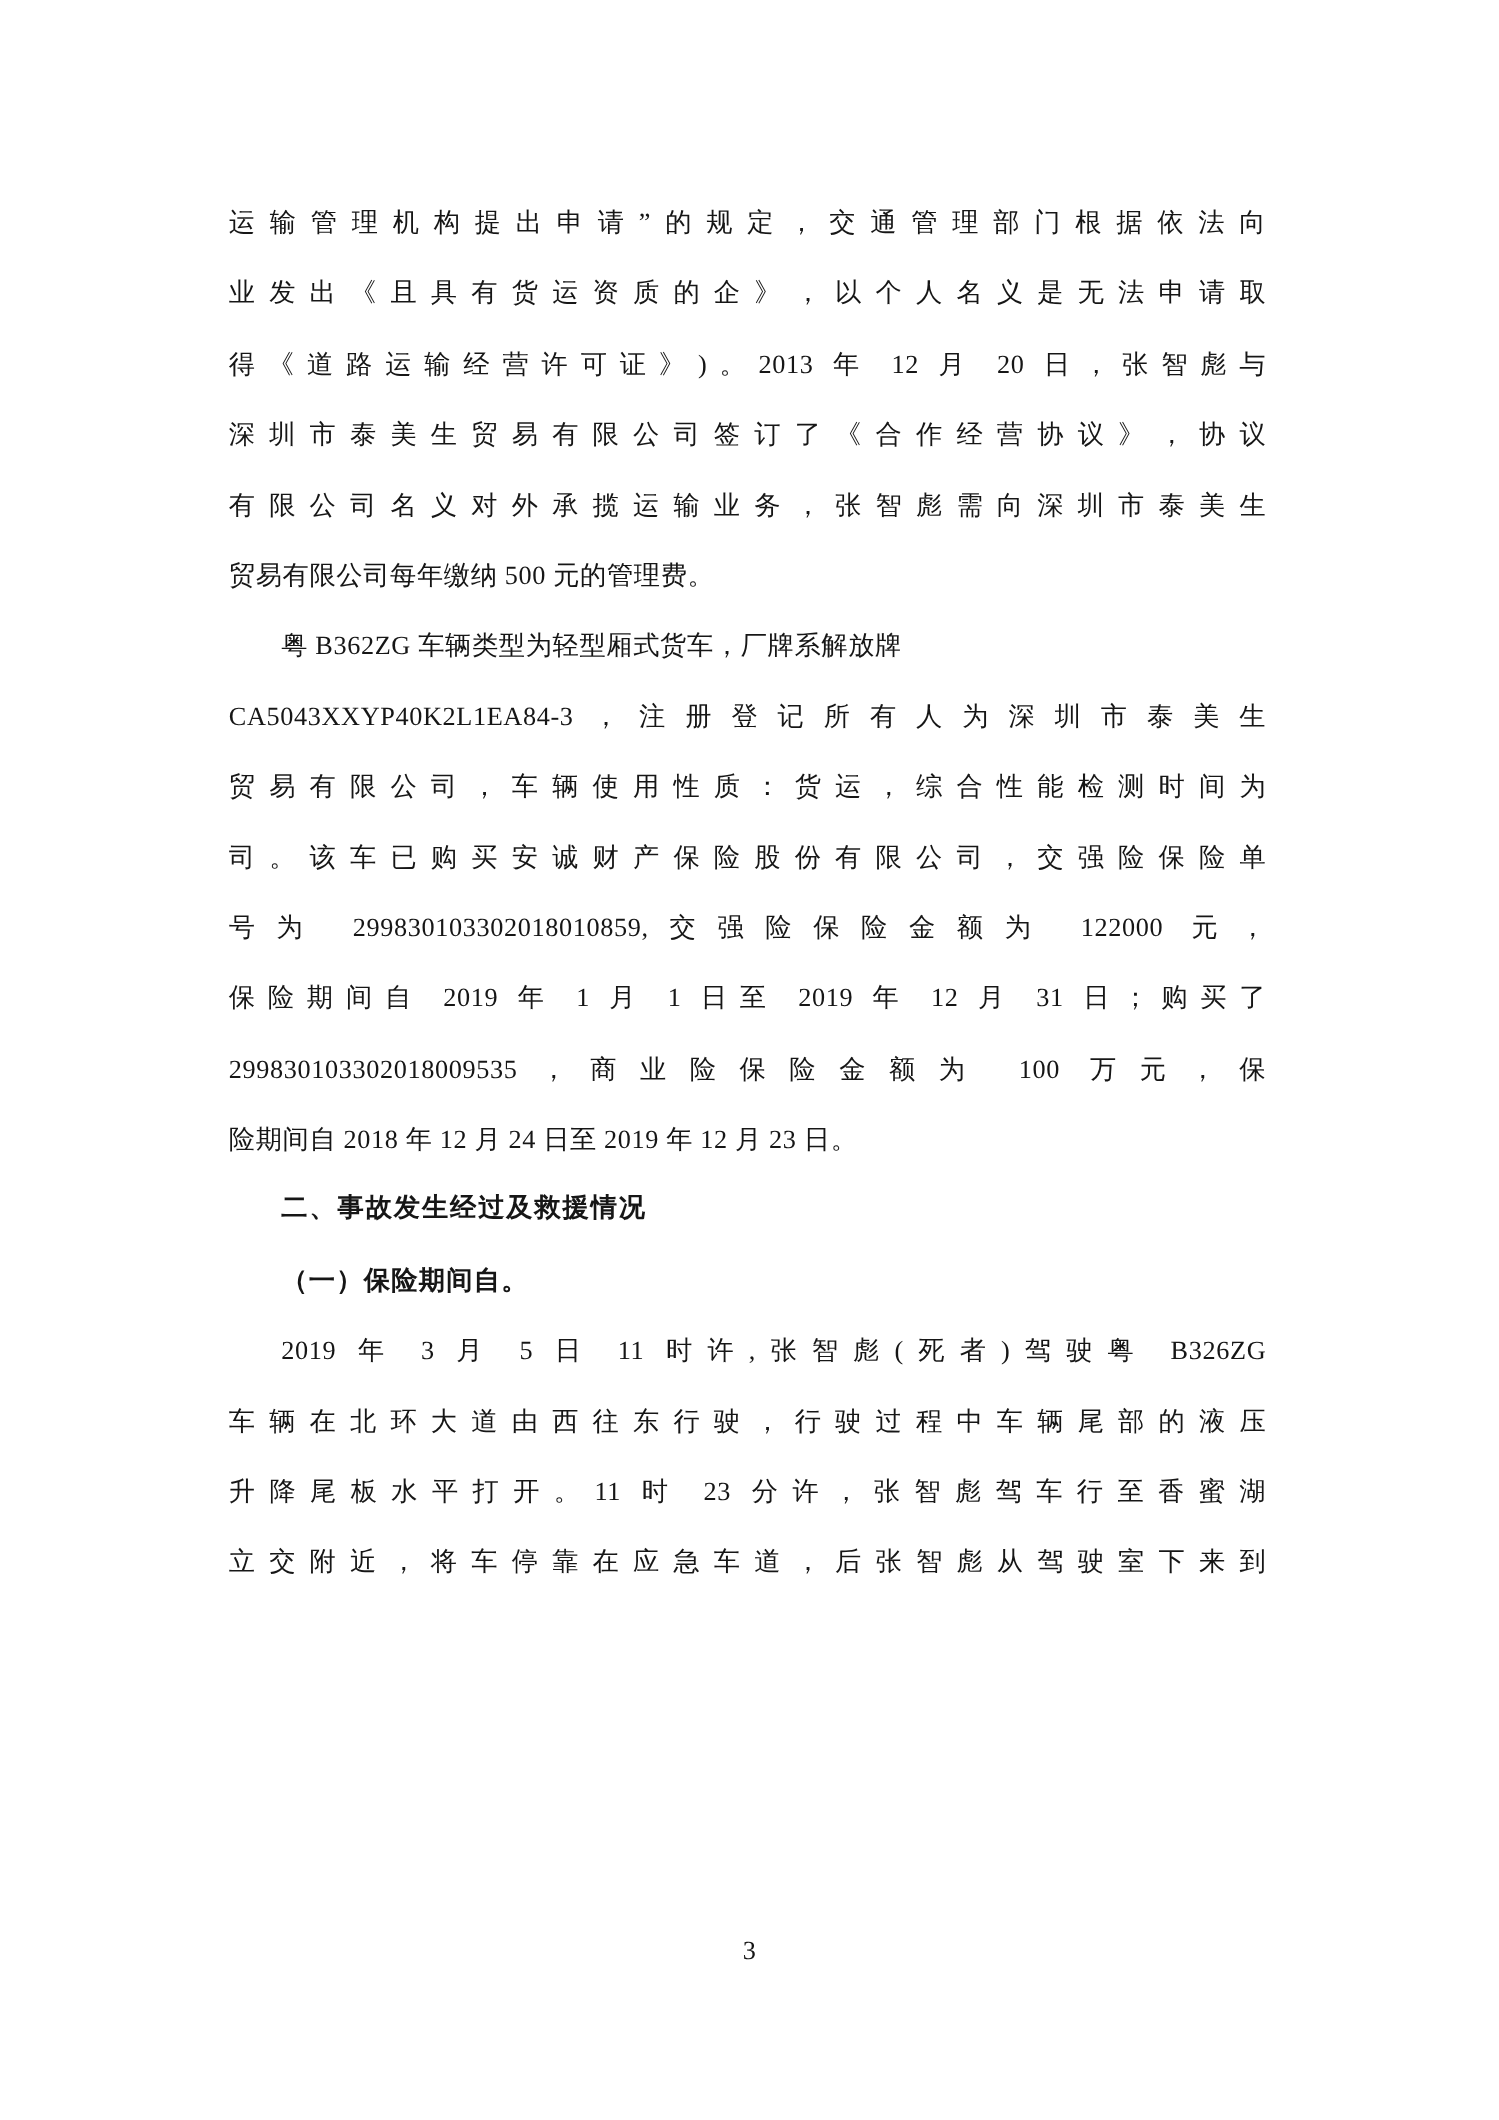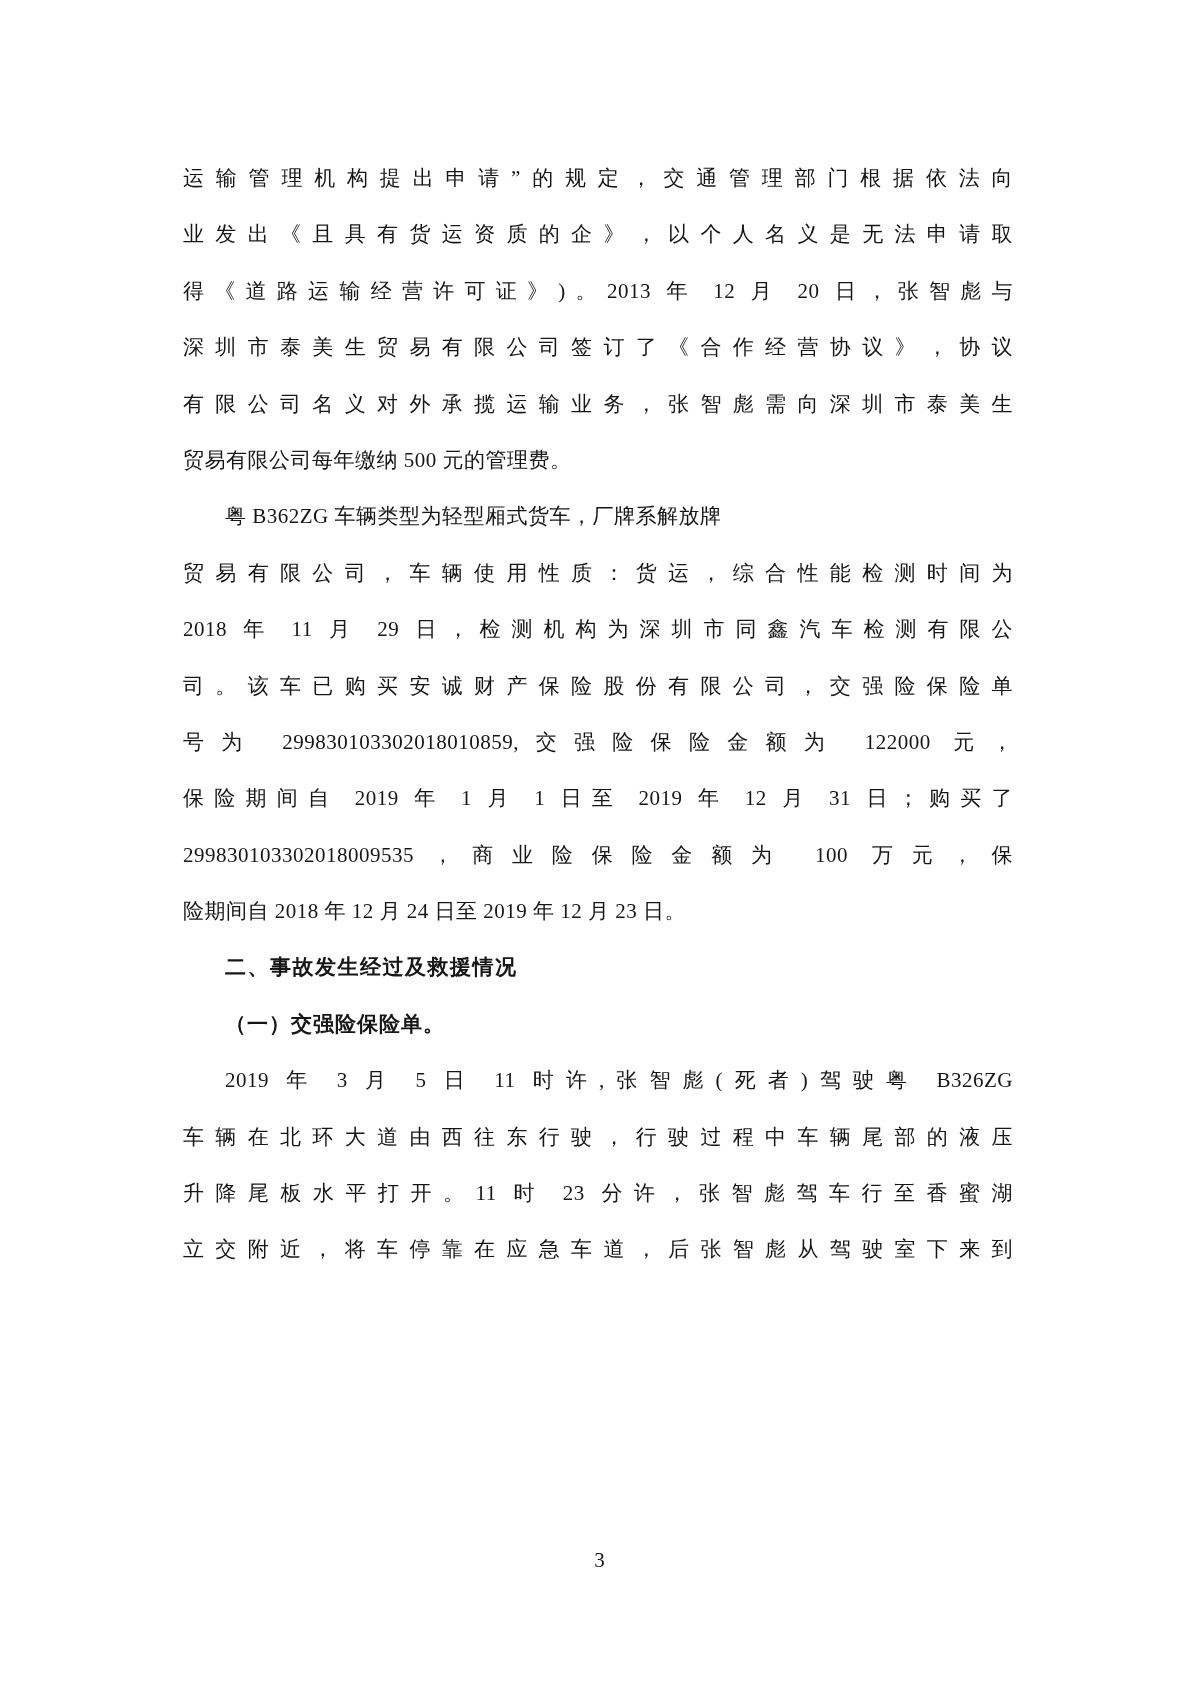--- a/index.html
+++ b/index.html
@@ -64,28 +64,28 @@
 
 <div class="page">
   <div class="doc-body" id="doc-body">
       <div class="line body flush">运输管理机构提出申请”的规定，交通管理部门根据依法向</div>
       <div class="line body flush">业发出《且具有货运资质的企》，以个人名义是无法申请取</div>
       <div class="line body flush">得《道路运输经营许可证》)。2013 年 12 月 20 日，张智彪与</div>
       <div class="line body flush">深圳市泰美生贸易有限公司签订了《合作经营协议》，协议</div>
       <div class="line body flush">有限公司名义对外承揽运输业务，张智彪需向深圳市泰美生</div>
       <div class="line body">贸易有限公司每年缴纳 500 元的管理费。</div>
       <div class="line body indent">粤 B362ZG 车辆类型为轻型厢式货车，厂牌系解放牌</div>
+      <div class="line body flush">CA5043XXYP40K2L1EA84-3，注册登记所有人为深圳市泰美生</div>
       <div class="line body flush">贸易有限公司，车辆使用性质：货运，综合性能检测时间为</div>
-      <div class="line body flush">2018 年 11 月 29 日，检测机构为深圳市同鑫汽车检测有限公</div>
       <div class="line body flush">司。该车已购买安诚财产保险股份有限公司，交强险保险单</div>
       <div class="line body flush">号为 299830103302018010859,交强险保险金额为 122000 元，</div>
       <div class="line body flush">保险期间自 2019 年 1 月 1 日至 2019 年 12 月 31 日；购买了</div>
       <div class="line body flush">299830103302018009535，商业险保险金额为 100 万元，保</div>
       <div class="line body">险期间自 2018 年 12 月 24 日至 2019 年 12 月 23 日。</div>
       <div class="line heading1 indent">二、事故发生经过及救援情况</div>
-      <div class="line heading2 indent">（一）交强险保险单。</div>
+      <div class="line heading2 indent">（一）保险期间自。</div>
       <div class="line body indent flush">2019 年 3 月 5 日 11 时许,张智彪(死者)驾驶粤 B326ZG</div>
       <div class="line body flush">车辆在北环大道由西往东行驶，行驶过程中车辆尾部的液压</div>
       <div class="line body flush">升降尾板水平打开。11 时 23 分许，张智彪驾车行至香蜜湖</div>
       <div class="line body flush">立交附近，将车停靠在应急车道，后张智彪从驾驶室下来到</div>
     </div>
   <div class="page-number">3</div>
 </div>
 
 </body></html>

